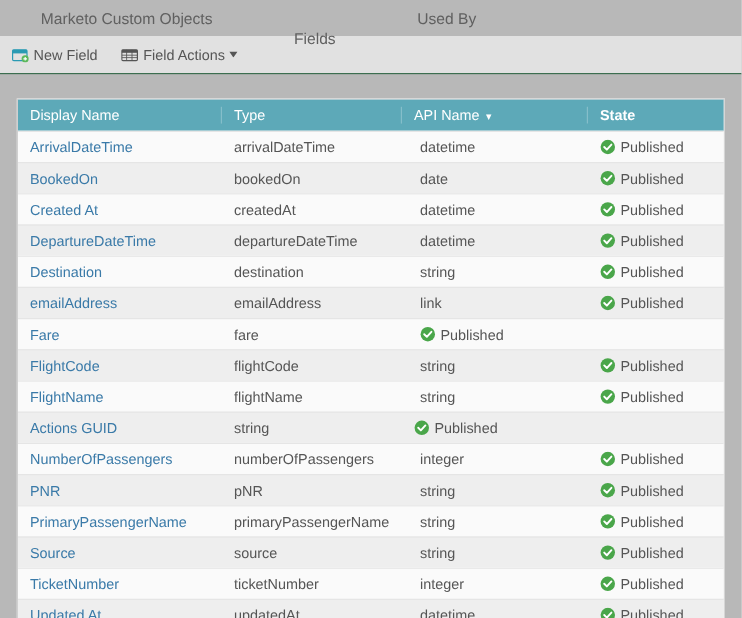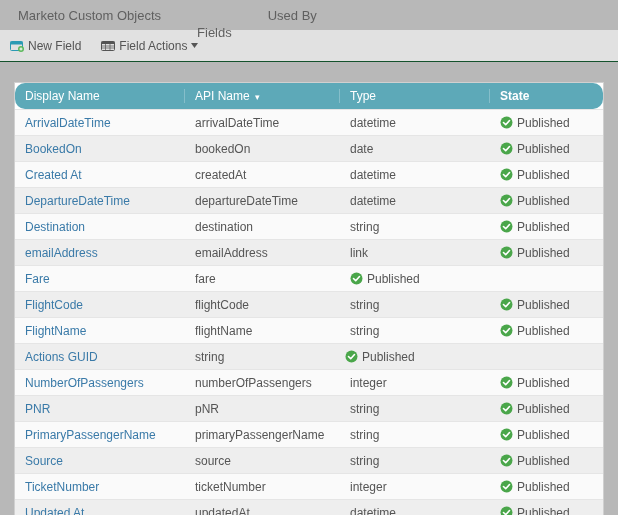--- a/index.html
+++ b/index.html
@@ -10,21 +10,21 @@
       background: #b8b8b8;
       width: 618px;
     }
     .tabs {
       display: flex;
       background: #b8b8b8;
       height: 30px;
       align-items: stretch;
     }
     .tab {
-      padding: 0 18px;
+      padding: 0 34px;
       display: flex;
       align-items: center;
       font-size: 13px;
       color: #606060;
       cursor: pointer;
     }
     .tab.active {
       background: #e1e1e1;
       color: #606060;
       margin-top: 32px;
@@ -60,21 +60,20 @@
       border: 1px solid #d0d0d0;
       width: 100%;
     }
     .thead {
       display: flex;
       background: #5da9b8;
       color: #fff;
       font-size: 12px;
       height: 26px;
       align-items: center;
-      border-radius: 10px;
     }
     .th {
       padding: 0 10px;
       border-right: 1px solid rgba(255,255,255,0.25);
     }
     .th:last-child { border-right: none; font-weight: bold; }
     .tbody .row {
       display: flex;
       height: 26px;
       align-items: center;
@@ -144,25 +143,25 @@
           <path d="M0 0 L7 0 L3.5 5 Z" fill="#555"></path>
         </svg>
     </span>
   </div>
 </div>
 
 <div class="content-area">
   <div class="table">
     <div class="thead">
       <div class="th col-display">Display Name</div>
+      <div class="th col-type">Type</div>
       <div class="th col-api">
         <span>API Name</span>
         <span style="font-size:9px; margin-left:2px;">▾</span>
       </div>
-      <div class="th col-type">Type</div>
       <div class="th col-state">State</div>
     </div>
     <div class="tbody" id="tbody">
         <div class="row">
           <div class="td col-display">ArrivalDateTime</div>
           <div class="td col-api">arrivalDateTime</div>
           <div class="td col-type">datetime</div>
           <div class="td col-state">
             <span class="check-icon">
               <svg width="13" height="13" viewBox="0 0 13 13">

